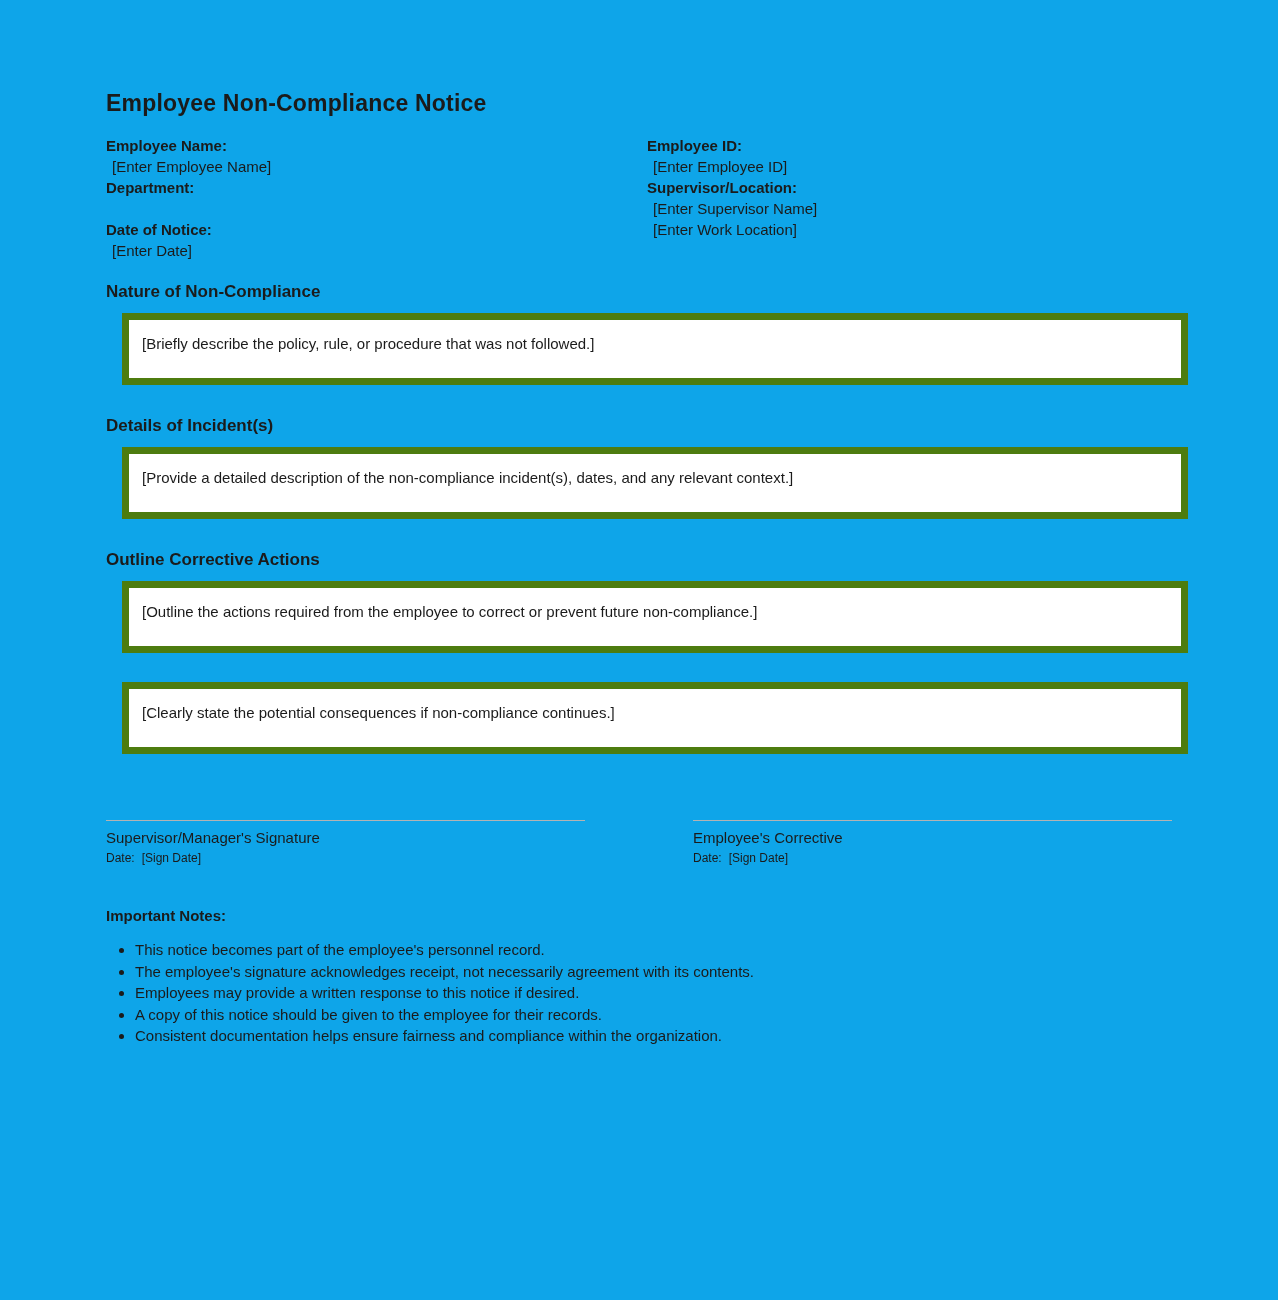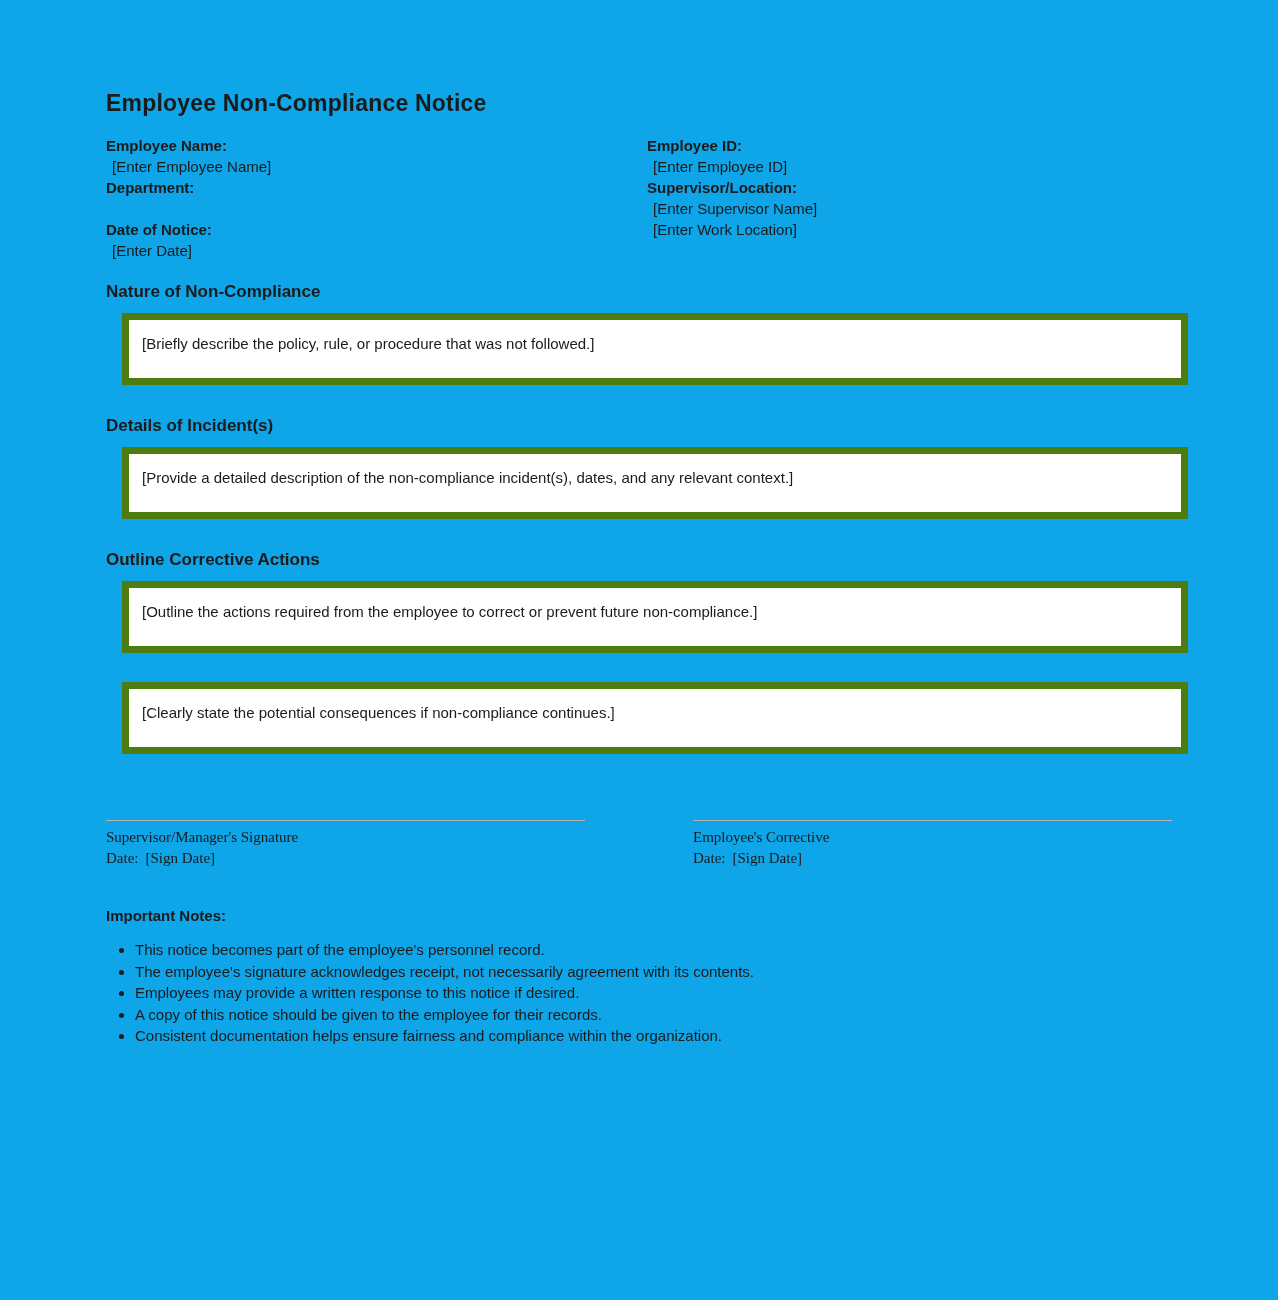--- a/index.html
+++ b/index.html
@@ -56,32 +56,32 @@
   }
   .entry-box .box-text {
     font-size: 15px;
     line-height: 21px;
   }
   .sig-row {
     display: flex;
     gap: 108px;
     margin-top: 66px;
   }
-  .sig-block { width: 480px; font-family: Liberation Serif, serif; }
+  .sig-block { width: 480px; }
   .sig-line {
     border-top: 1px solid #b3b3b3;
     height: 0;
     margin-bottom: 6px;
   }
   .sig-label {
     font-size: 15px;
     line-height: 21px;
   }
   .sig-date {
-    font-size: 15px;
+    font-size: 12px;
     line-height: 21px;
   }
   .sig-date .date-value { margin-left: 7px; }
   .notes { margin-top: 36px; }
   .notes-heading {
     font-size: 15px;
     font-weight: bold;
     margin-bottom: 13px;
     line-height: 21px;
   }

